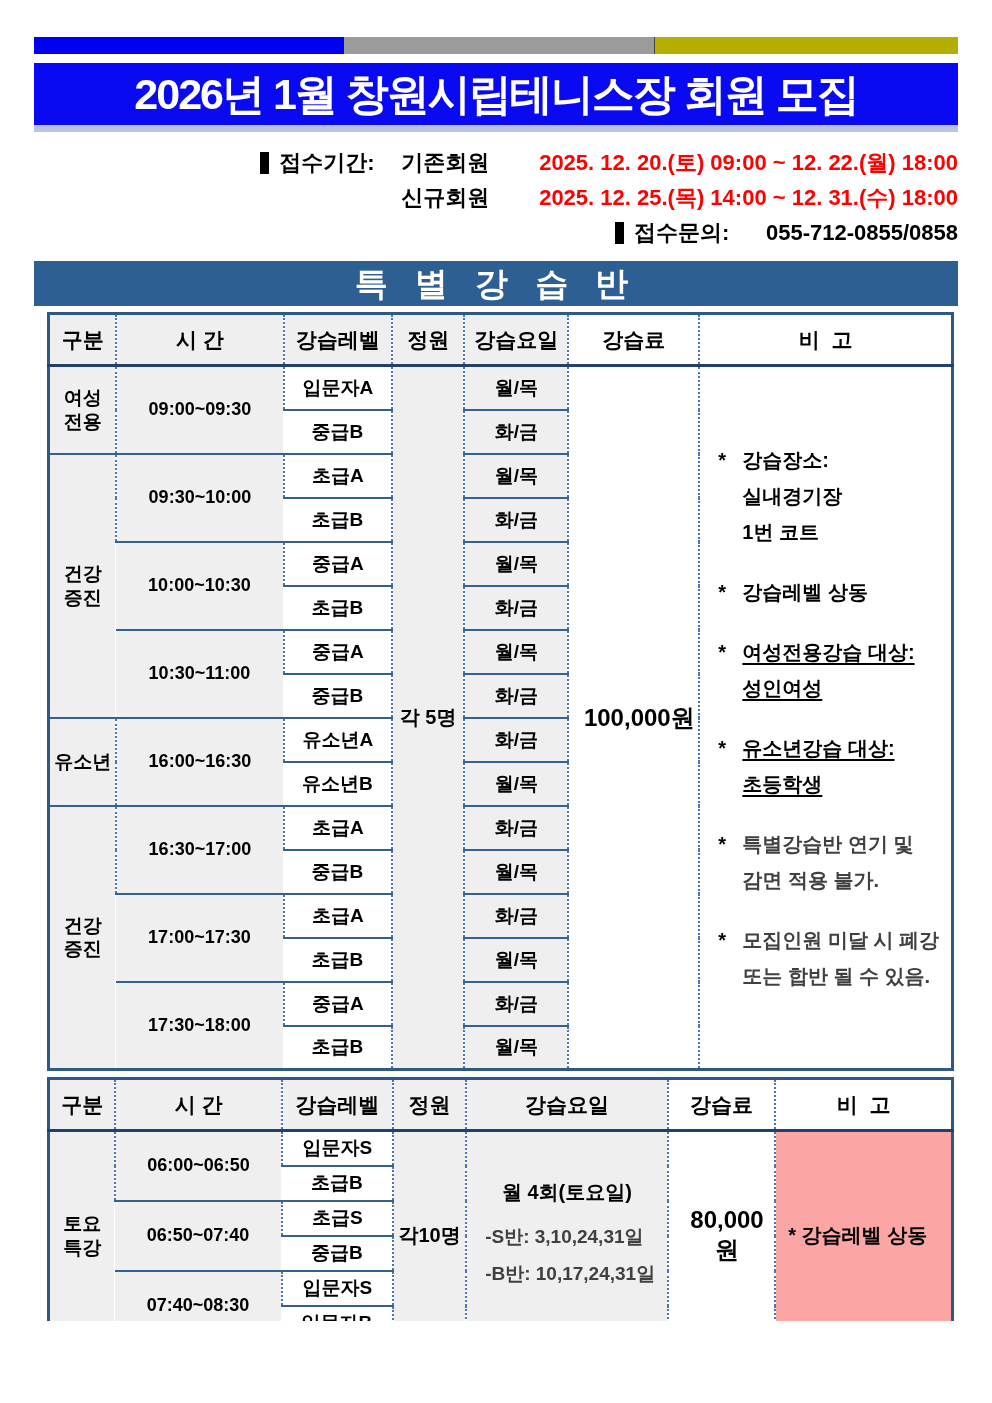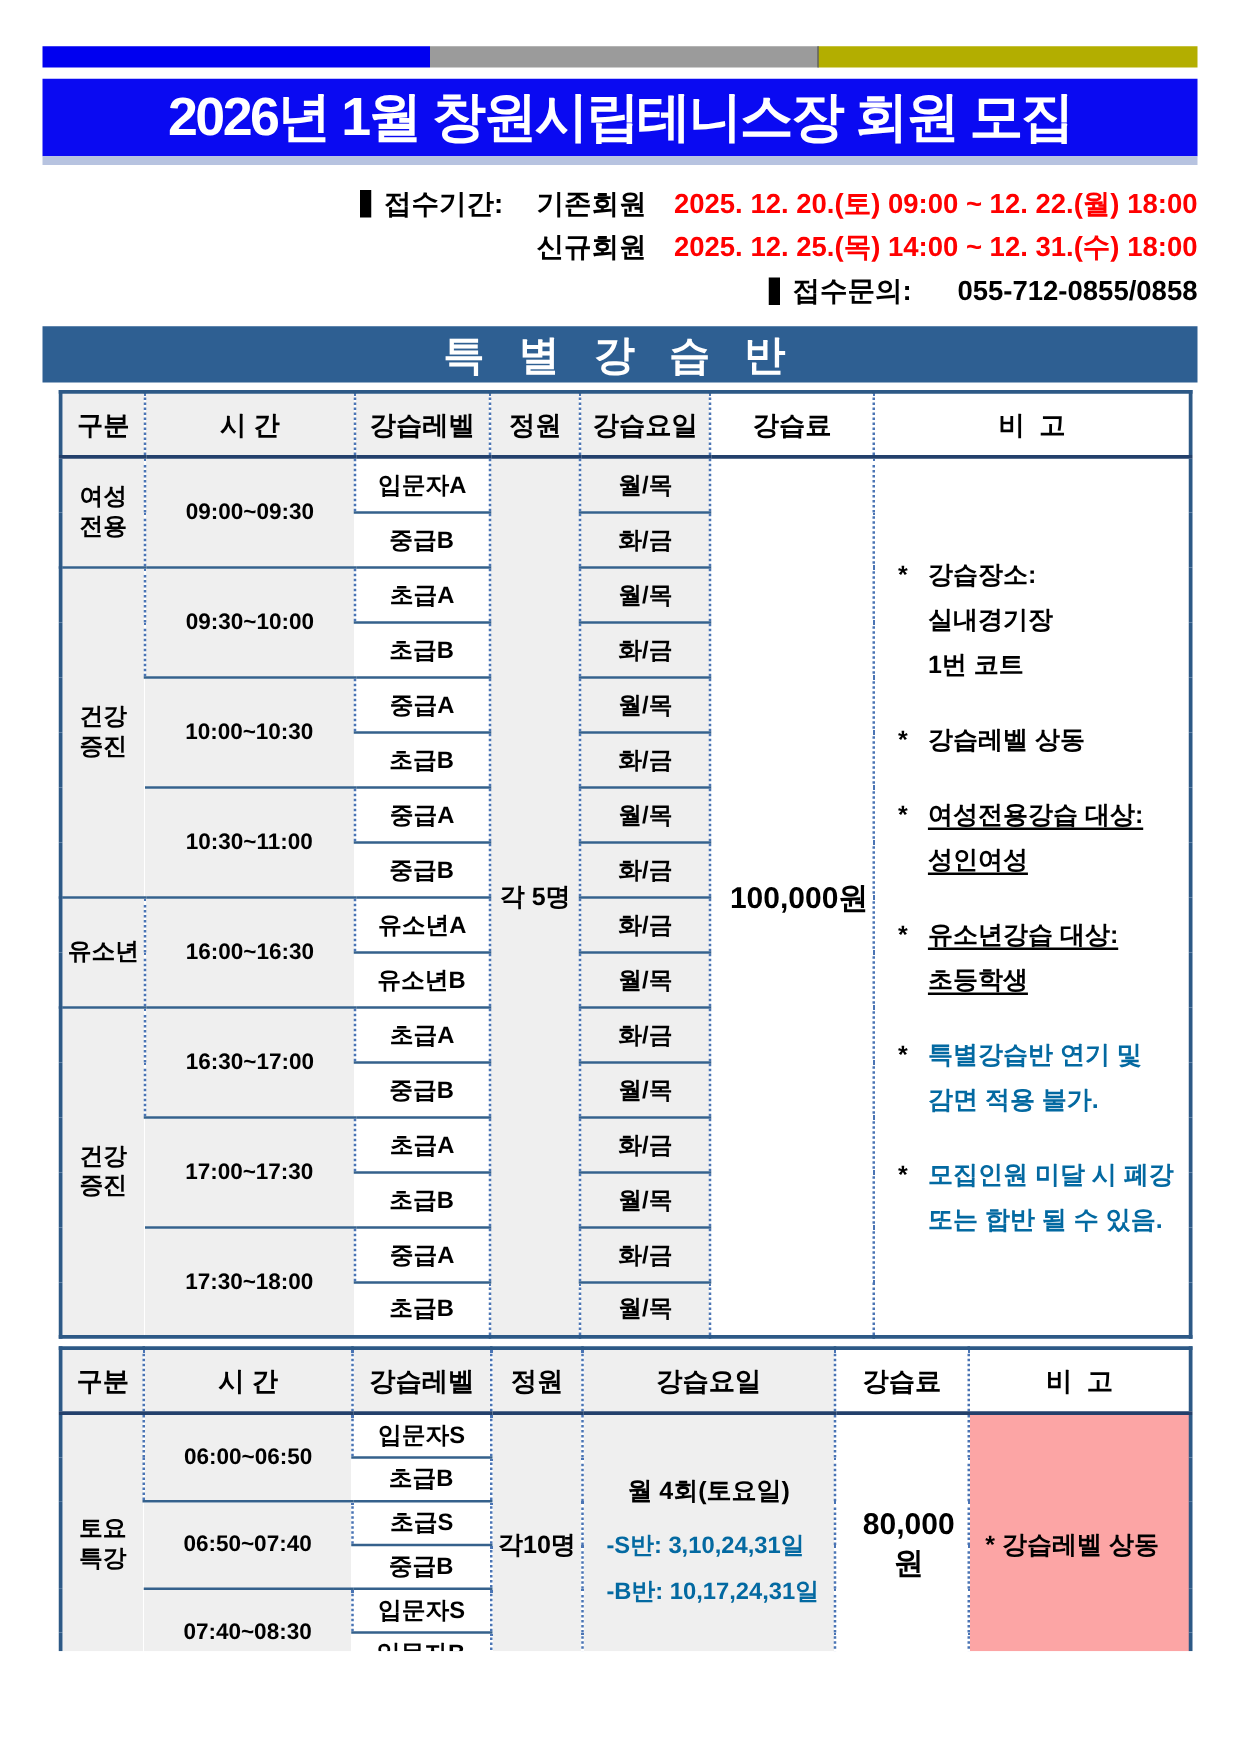--- a/index.html
+++ b/index.html
@@ -23,21 +23,21 @@
     height:62px;line-height:62px;font-size:43px;letter-spacing:-2px;white-space:nowrap;
   }
   .title-shadow{height:7px;background:#b7c3e0;}
 
   
   .info{margin-top:15px;font-size:22px;}
   .info-row{display:flex;align-items:center;height:32px;margin-bottom:3px;justify-content:flex-end;}
   .vbar{display:inline-block;width:9px;height:22px;background:#000;margin-right:10px;flex:none;}
   .info-label{flex:none;width:122px;}
   .member-type{flex:none;width:96px;}
-  .period{color:#ff0000;margin-left:14px;white-space:nowrap;}
+  .period{color:#ff0000;margin-left:42px;white-space:nowrap;}
   .info-row.second{padding-left:141px;}
   .contact{margin-left:10px;}
 
   
   .section-banner{
     background:#2e5f92;color:#fff;text-align:center;height:45px;line-height:45px;
     font-size:33px;letter-spacing:9px;margin-top:12px;
   }
 
   
@@ -64,21 +64,21 @@
   td.c-fee{background:#fff;font-size:24px;padding-left:12px;}
   td.c-note{background:#fff;text-align:left;padding:0 6px 0 14px;}
   td.c-sched{background:#efefef;padding:0 4px;}
   td.c-note2{background:#fca5a5;text-align:left;padding-left:12px;font-size:20px;white-space:nowrap;}
 
   
   .note-block{margin:24px 0;}
   .note-line{position:relative;padding-left:28px;line-height:36px;font-size:20px;text-align:left;}
   .note-line .star{position:absolute;left:4px;top:0;font-size:20px;}
   .red{color:#000000;}
-  .blue{color:#0369a1;}
+  .blue{color:#404040;}
   .underline{text-decoration:underline;text-underline-offset:4px;}
 
   
   .sched-header{text-align:center;font-size:20px;margin-bottom:12px;}
   .sched-line{text-align:left;padding-left:14px;font-size:19px;line-height:37px;white-space:nowrap;}
 </style>
 </head>
 <body>
 
 <div class="page">

